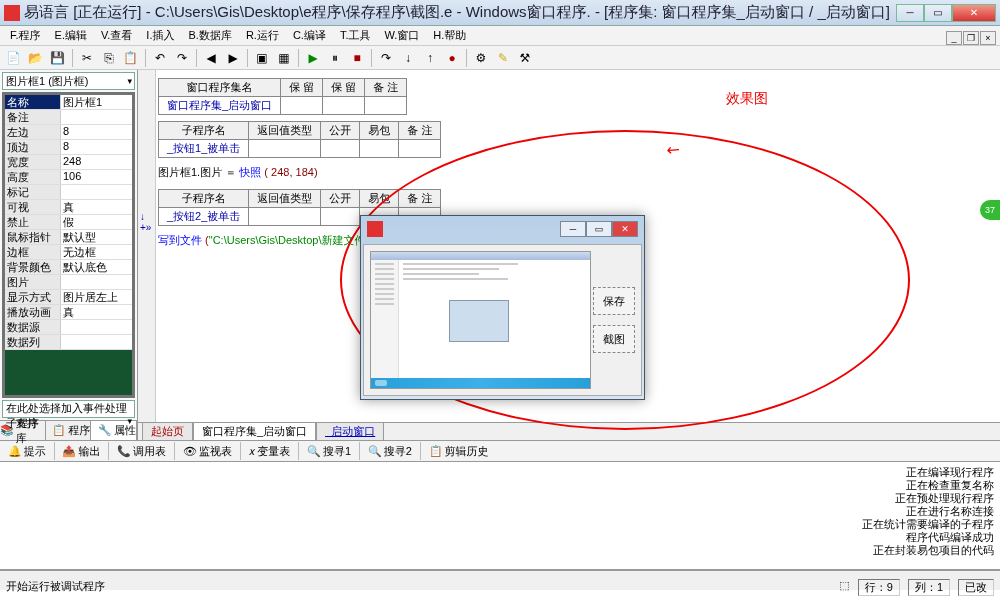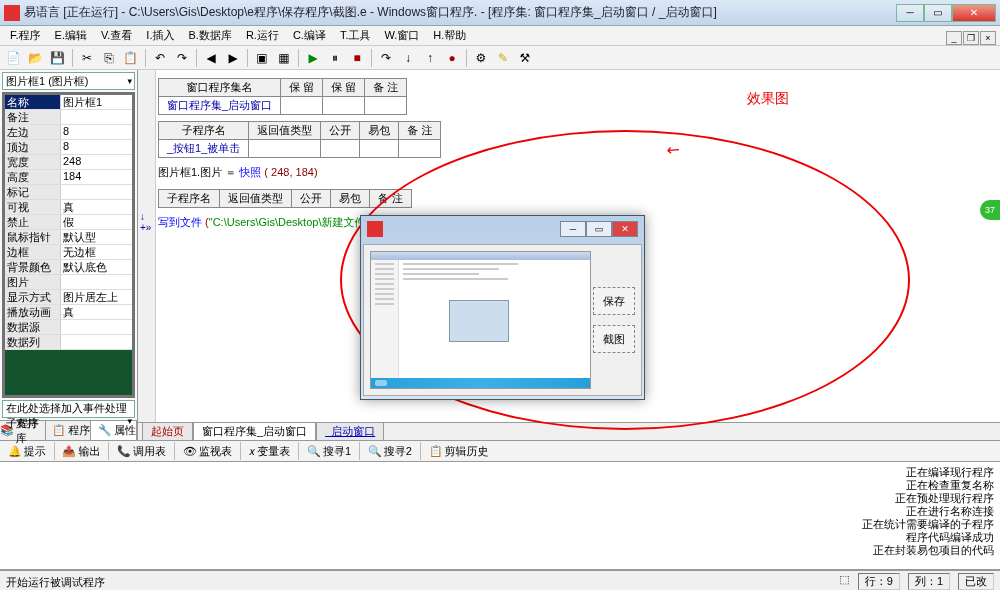--- a/index.html
+++ b/index.html
@@ -1,20 +1,20 @@
 <!DOCTYPE html>
 <html><head>
 <meta charset="utf-8">
 <style>
 * { margin: 0; padding: 0; box-sizing: border-box; font-family: "Microsoft YaHei", SimSun, sans-serif; font-size: 11px; }
 body { background: #fff; overflow: hidden; width: 1000px; height: 600px; position: relative; }
 
 .titlebar { height: 26px; background: linear-gradient(#dde8f5, #c3d5ea); display: flex; align-items: center; padding: 0 4px; border-bottom: 1px solid #8aa; }
 .titlebar .icon { width: 16px; height: 16px; background: #e03030; margin-right: 4px; }
-.titlebar .title { flex: 1; color: #223; font-size: 12px; white-space: nowrap; overflow: hidden; }
+.titlebar .title { flex: 1; color: #223; font-size: 15px; white-space: nowrap; overflow: hidden; }
 .winbtns { display: flex; gap: 0; }
 .winbtn { width: 28px; height: 18px; background: linear-gradient(#e8eef7,#cfdff0); border: 1px solid #7b9; display: flex; align-items: center; justify-content: center; font-size: 10px; }
 .winbtn.close { background: linear-gradient(#e98,#d33); color: #fff; width: 44px; }
 
 .menubar { height: 20px; background: #f3f3f3; display: flex; align-items: flex-end; padding: 0 4px; gap: 2px; border-bottom: 1px solid #ccc; position: relative; }
 .menuitem { padding: 2px 6px; cursor: pointer; }
 .mini-btns { position: absolute; right: 4px; display: flex; }
 .mini-btns span { width: 16px; height: 14px; border: 1px solid #999; margin-left: 1px; display: flex; align-items: center; justify-content: center; font-size: 9px; background: #eee; }
 
 .toolbar { height: 24px; background: #f3f3f3; border-bottom: 1px solid #ccc; display: flex; align-items: center; padding: 0 4px; gap: 2px; }
@@ -43,21 +43,21 @@
 .tbl th { background: #f0f0f0; font-weight: normal; }
 .codeline { font-family: Consolas, monospace; font-size: 11px; padding: 1px 0; }
 .codeline .fn { color: #000; }
 .codeline .kw { color: #00f; }
 .codeline .str { color: #080; }
 .codeline .paren { color: #800; }
 .gutter { position: absolute; left: 0; top: 0; bottom: 0; width: 18px; background: #f0f0f0; border-right: 1px solid #ccc; }
 .gut-mark { position: absolute; left: 2px; color: #00a; font-size: 10px; }
 
 .red-oval { position: absolute; left: 340px; top: 130px; width: 570px; height: 300px; border: 2px solid #e00; border-radius: 50%; pointer-events: none; }
-.red-label { position: absolute; right: 211px; top: 90px; color: #e00; font-size: 14px; }
+.red-label { position: absolute; right: 232px; top: 90px; color: #e00; font-size: 14px; }
 .red-arrow { position: absolute; right: 320px; top: 140px; color: #e00; font-size: 16px; transform: rotate(40deg); }
 
 .dialog { position: absolute; left: 360px; top: 215px; width: 285px; height: 185px; background: linear-gradient(#b8d0e8, #d8e4f0); border: 1px solid #456; box-shadow: 0 0 12px rgba(0,0,0,.4); }
 .dlg-title { height: 26px; display: flex; align-items: center; padding: 0 6px; }
 .dlg-title .icon { width: 16px; height: 16px; background: #e03030; margin-right: 4px; }
 .dlg-wb { display: flex; margin-left: auto; }
 .dlg-wb span { width: 26px; height: 16px; border: 1px solid #789; background: #e8eef7; display: flex; align-items: center; justify-content: center; font-size: 9px; }
 .dlg-wb span.close { background: #d44; color: #fff; }
 .dlg-body { margin: 2px; height: 152px; background: #f0f0f0; border: 1px solid #aaa; display: flex; padding: 6px; gap: 2px; }
 .preview { flex: 1; background: #fff; border: 1px solid #999; position: relative; overflow: hidden; }
@@ -77,21 +77,21 @@
 .btab.start { color: #a00; }
 .btab.link { color: #00b; text-decoration: underline; }
 .btab.active { background: #fff; }
 
 .output-toolbar { height: 22px; border-top: 1px solid #999; border-bottom: 1px solid #999; display: flex; align-items: center; padding: 0 4px; gap: 2px; background: #f3f3f3; }
 .ot-item { padding: 2px 4px; display: flex; align-items: center; gap: 2px; cursor: pointer; }
 
 .output { height: 108px; background: #fff; border-bottom: 1px solid #999; padding: 4px 6px; overflow: auto; font-family: SimSun; font-size: 11px; position: relative; text-align: right; }
 .output-line { line-height: 13px; }
 
-.status { height: 20px; background: #f0f0f0; border-top: 1px solid #999; display: flex; align-items: flex-end; padding: 0 6px; font-size: 11px; }
+.status { height: 20px; background: #f0f0f0; border-top: 1px solid #999; display: flex; align-items: flex-start; padding: 8px 6px; font-size: 11px; }
 .status-right { margin-left: auto; display: flex; gap: 8px; }
 .sbox { border: 1px inset #ccc; padding: 0 6px; }
 
 .float-badge { position: absolute; right: 0; top: 200px; width: 20px; height: 20px; background: #3b3; border-radius: 50% 0 0 50%; color: #fff; display: flex; align-items: center; justify-content: center; font-size: 9px; }
 </style>
 </head>
 <body>
 
 <div class="titlebar">
   <div class="icon"></div>
@@ -174,21 +174,21 @@
         <div class="proprow">
           <div class="propkey">顶边</div>
           <div class="propval">8</div>
         </div>
         <div class="proprow">
           <div class="propkey">宽度</div>
           <div class="propval">248</div>
         </div>
         <div class="proprow">
           <div class="propkey">高度</div>
-          <div class="propval">184</div>
+          <div class="propval">106</div>
         </div>
         <div class="proprow">
           <div class="propkey">标记</div>
           <div class="propval"></div>
         </div>
         <div class="proprow">
           <div class="propkey">可视</div>
           <div class="propval">真</div>
         </div>
         <div class="proprow">
@@ -285,20 +285,27 @@
 
       <table class="tbl">
         <tbody>
             <tr>
               <th>子程序名</th>
               <th>返回值类型</th>
               <th>公开</th>
               <th>易包</th>
               <th>备 注</th>
             </tr>
+        <tr>
+              <td style="color:#00a">_按钮2_被单击</td>
+              <td></td>
+              <td></td>
+              <td></td>
+              <td></td>
+            </tr>
       </tbody>
         </table>
 
       <div class="codeline">
         <span class="kw">写到文件</span><span class="paren"> (</span><span class="str">"C:\Users\Gis\Desktop\新建文件.jpg"</span><span>, </span><span class="kw">快照</span><span class="paren"> ( 248, 184))</span>
       </div>
     </div>
 
     <div class="bottom-tabs">
       <div class="btab start">起始页</div>

